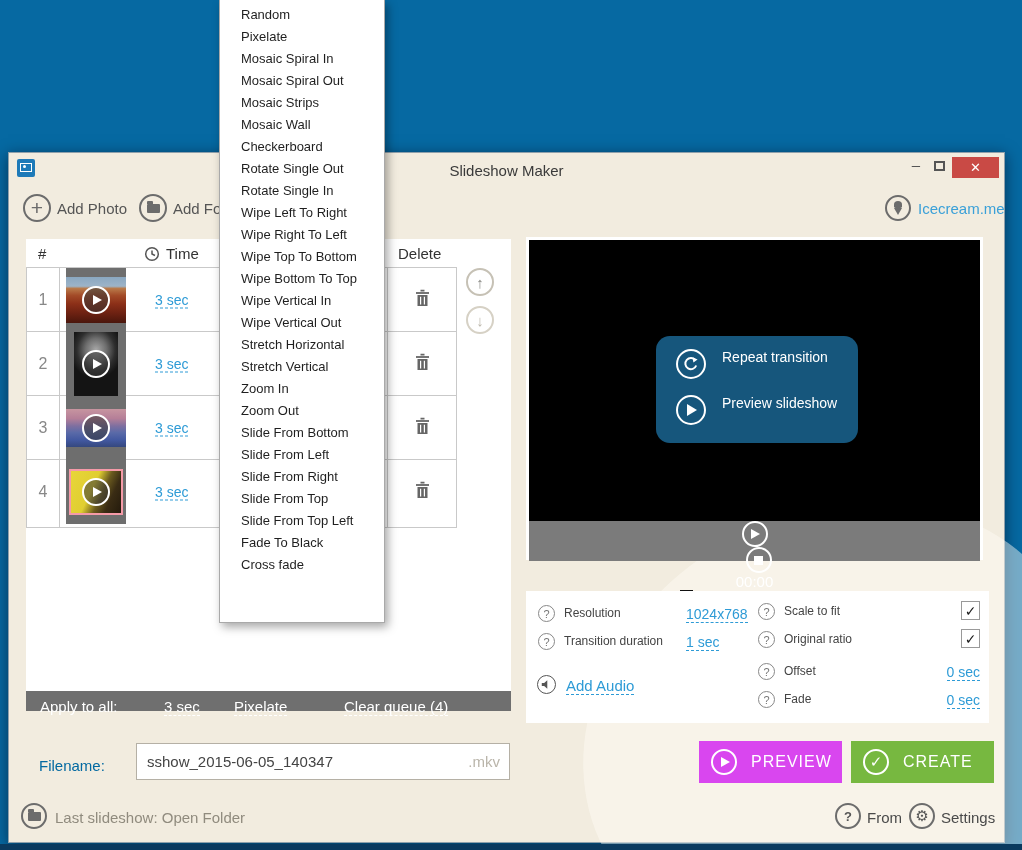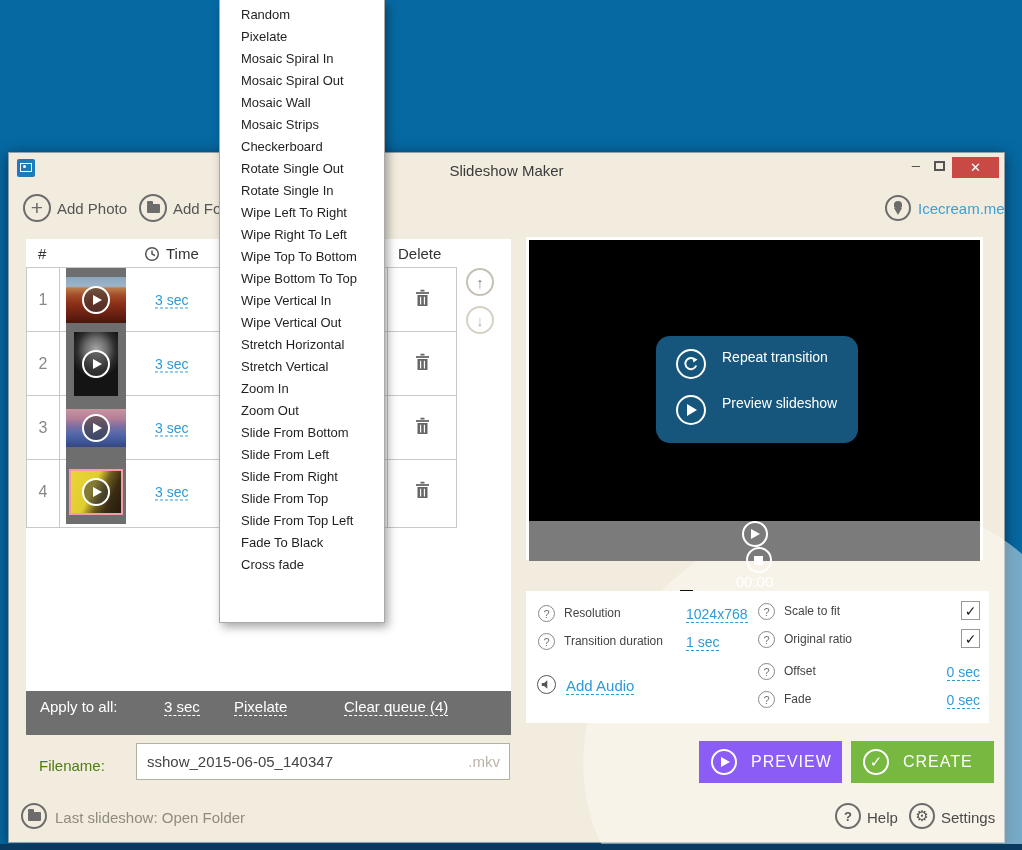--- a/index.html
+++ b/index.html
@@ -66,28 +66,28 @@
   .play-overlay i { display:block; width:0; height:0; border-left:9px solid #fff; border-top:5px solid transparent; border-bottom:5px solid transparent; margin-left:2px; }
   .time-link { position:absolute; left:128px; top:50%; transform:translateY(-50%); font-size:14px;
                color:#2e9bd6; border-bottom:1px dashed #2e9bd6; cursor:pointer; }
   .trash-btn { position:absolute; left:388px; top:50%; transform:translateY(-50%); }
   .arrow-btn { position:absolute; left:440px; width:28px; height:28px; border-radius:50%; border:2px solid #c6c1b5;
                display:flex; align-items:center; justify-content:center; font-size:15px; background:transparent; }
   .arrow-up { top:29px; color:#8a8a85; }
   .arrow-down { top:67px; color:#bcb7ab; border-color:#d6d1c5; }
 
   
-  .apply-bar { position:absolute; left:17px; top:538px; width:485px; height:44px; background:#6f6f6f; color:#fff; font-size:15px; }
+  .apply-bar { position:absolute; left:17px; top:538px; width:485px; height:20px; background:#6f6f6f; color:#fff; font-size:15px; }
   .apply-bar span { position:absolute; top:7px; }
   .ab-label { left:14px; }
   .ab-link { border-bottom:1px dashed #fff; cursor:pointer; }
   .ab-time { left:138px; } .ab-trans { left:208px; } .ab-clear { left:318px; }
 
   
-  .filename-label { position:absolute; left:30px; top:604px; font-size:15px; color:#4d7c0f; }
+  .filename-label { position:absolute; left:30px; top:604px; font-size:15px; color:#0369a1; }
   .filename-box { position:absolute; left:127px; top:590px; width:374px; height:37px; background:#fff; border:1px solid #b5b0a5; }
   .filename-box input { position:absolute; left:0; top:0; width:100%; height:100%; border:none; outline:none;
                         padding-left:10px; font-size:15px; color:#444; font-family:"Liberation Sans",sans-serif; background:transparent; }
   .filename-ext { position:absolute; right:9px; top:9px; font-size:15px; color:#bab5aa; }
 
   
   .preview-frame { position:absolute; left:517px; top:84px; width:457px; height:323px; background:#fff; padding:3px; }
   .video-area { position:relative; width:451px; height:281px; background:#000; }
   .overlay-panel { position:absolute; left:127px; top:96px; width:202px; height:107px; background:#16567c; border-radius:14px; }
   .op-row { position:absolute; left:20px; display:flex; align-items:flex-start; }
@@ -117,21 +117,21 @@
               display:flex; align-items:center; justify-content:center; position:absolute; }
   .sp-label { position:absolute; font-size:12px; color:#444; white-space:nowrap; }
   .sp-link { position:absolute; font-size:14px; color:#2e9bd6; border-bottom:1px dashed #2e9bd6; cursor:pointer; white-space:nowrap; }
   .sp-check { position:absolute; right:9px; width:19px; height:19px; border:1px solid #999; background:#fff;
               display:flex; align-items:center; justify-content:center; font-size:14px; color:#1a1a1a; }
   .audio-circle { position:absolute; left:11px; top:84px; width:19px; height:19px; border:1.5px solid #555; border-radius:50%;
                   display:flex; align-items:center; justify-content:center; }
 
   
   .action-btn { position:absolute; top:588px; width:143px; height:42px; display:flex; align-items:center; color:#fff; cursor:pointer; }
-  .btn-preview { left:690px; background:#8b5cf6; }
+  .btn-preview { left:690px; background:#d946ef; }
   .btn-create { left:842px; background:#77b840; }
   .action-icon { width:26px; height:26px; border:2px solid #fff; border-radius:50%; margin-left:12px;
                  display:flex; align-items:center; justify-content:center; flex:0 0 auto; }
   .action-icon i { display:block; width:0; height:0; border-left:9px solid #fff; border-top:5px solid transparent; border-bottom:5px solid transparent; margin-left:2px; }
   .action-check { font-size:15px; }
   .action-label { margin-left:14px; font-size:16px; letter-spacing:1px; }
 
   
   .foot-circle { position:absolute; width:26px; height:26px; }
   .fc-folder { left:12px; top:650px; }
@@ -367,32 +367,32 @@
   <div class="action-btn btn-create">
     <span class="action-icon action-check">✓</span>
     <span class="action-label">CREATE</span>
   </div>
 
   <div class="circle-icon foot-circle fc-folder">
       <span class="folder-shape"></span>
     </div>
   <div class="foot-last">Last slideshow: Open Folder</div>
   <div class="circle-icon foot-circle fc-help">?</div>
-  <div class="foot-help">Help</div>
+  <div class="foot-help">From</div>
   <div class="circle-icon foot-circle fc-gear">⚙</div>
   <div class="foot-settings">Settings</div>
 </div>
 
 <div class="transition-menu">
     <div class="menu-item">Random</div>
     <div class="menu-item">Pixelate</div>
     <div class="menu-item">Mosaic Spiral In</div>
     <div class="menu-item">Mosaic Spiral Out</div>
+    <div class="menu-item">Mosaic Strips</div>
     <div class="menu-item">Mosaic Wall</div>
-    <div class="menu-item">Mosaic Strips</div>
     <div class="menu-item">Checkerboard</div>
     <div class="menu-item">Rotate Single Out</div>
     <div class="menu-item">Rotate Single In</div>
     <div class="menu-item">Wipe Left To Right</div>
     <div class="menu-item">Wipe Right To Left</div>
     <div class="menu-item">Wipe Top To Bottom</div>
     <div class="menu-item">Wipe Bottom To Top</div>
     <div class="menu-item">Wipe Vertical In</div>
     <div class="menu-item">Wipe Vertical Out</div>
     <div class="menu-item">Stretch Horizontal</div>

